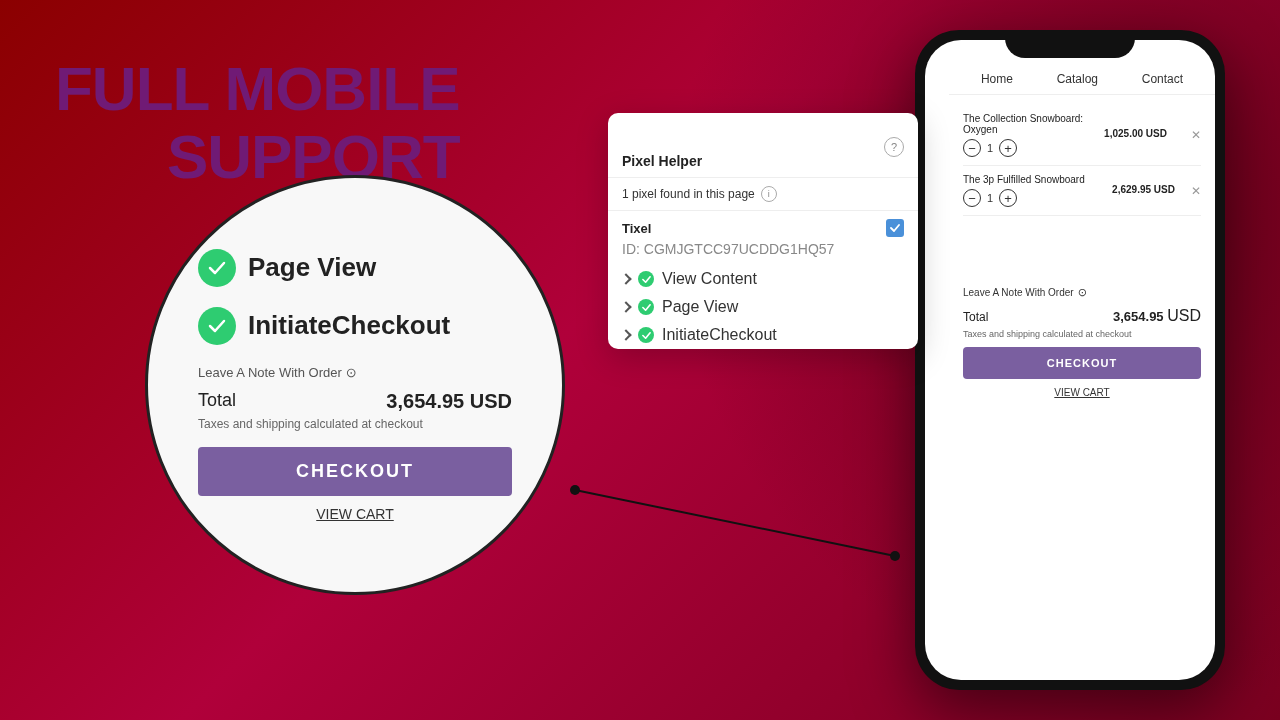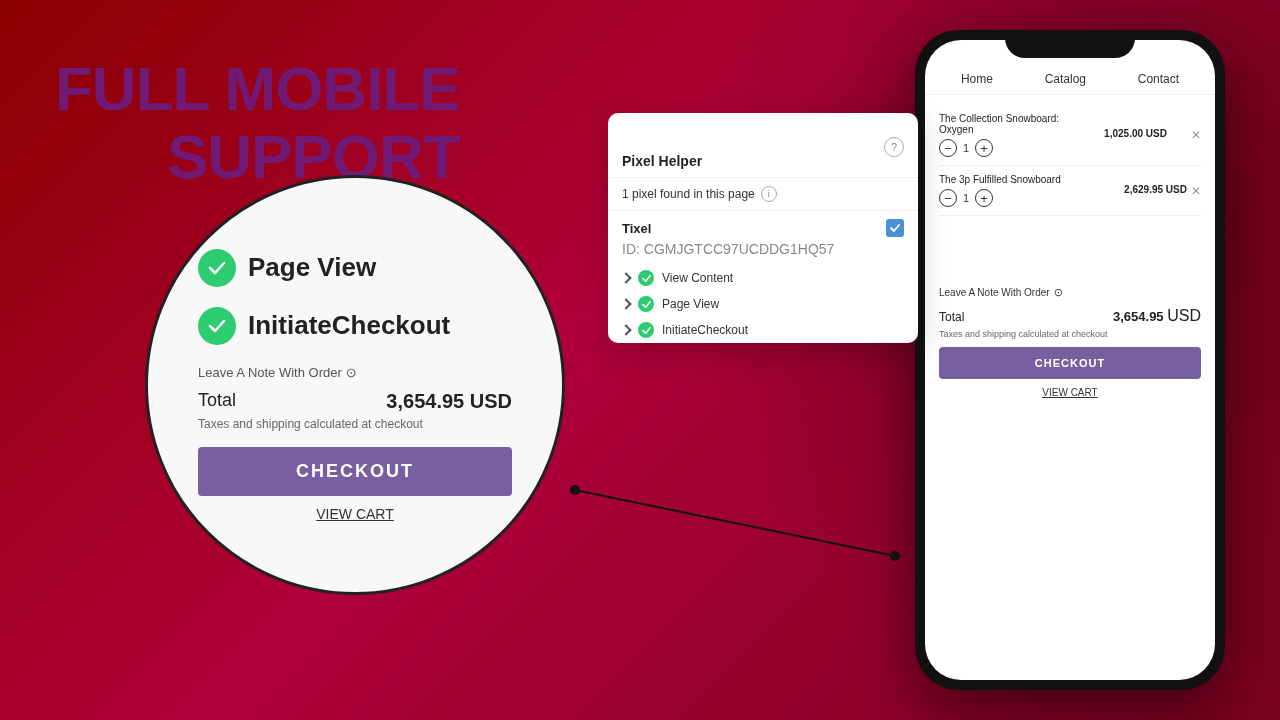--- a/index.html
+++ b/index.html
@@ -51,20 +51,21 @@
     }
     .phone-screen {
       position: absolute;
       top: 10px;
       left: 10px;
       right: 10px;
       bottom: 10px;
       background: #fff;
       border-radius: 36px;
       overflow: hidden;
+      padding-left: 24px;
     }
     .phone-nav {
       display: flex;
       justify-content: space-around;
       align-items: center;
       padding: 14px 10px 8px;
       font-size: 12px;
       color: #333;
       border-bottom: 1px solid #eee;
       margin-top: 18px;
@@ -298,21 +299,21 @@
     .ph-tixel-id {
       padding: 0 14px 8px;
       font-size: 14px;
       color: #888;
     }
     .ph-event-row {
       display: flex;
       align-items: center;
       gap: 8px;
       padding: 5px 14px;
-      font-size: 12px;
+      font-size: 16px;
       color: #333;
       cursor: pointer;
       text-align: right;
     }
     .ph-arrow {
       width: 8px;
       height: 8px;
       border-right: 2px solid #555;
       border-bottom: 2px solid #555;
       transform: rotate(-45deg);
@@ -382,21 +383,21 @@
 
       <div class="phone-product">
         <div>
           <div class="phone-product-name">The 3p Fulfilled Snowboard</div>
           <div class="qty-control">
             <div class="qty-btn">−</div>
             <span class="qty-num">1</span>
             <div class="qty-btn">+</div>
           </div>
         </div>
-        <div style="display:flex;align-items:flex-start;gap:4px;">
+        <div style="display:flex;align-items:flex-start;gap:16px;">
           <div class="phone-product-price">2,629.95 USD</div>
           <span class="phone-x">✕</span>
         </div>
       </div>
 
       <div style="height:60px;"></div>
 
       <div class="phone-note-row">
         <span>Leave A Note With Order</span>
         <span style="font-size:11px;">⊙</span>

